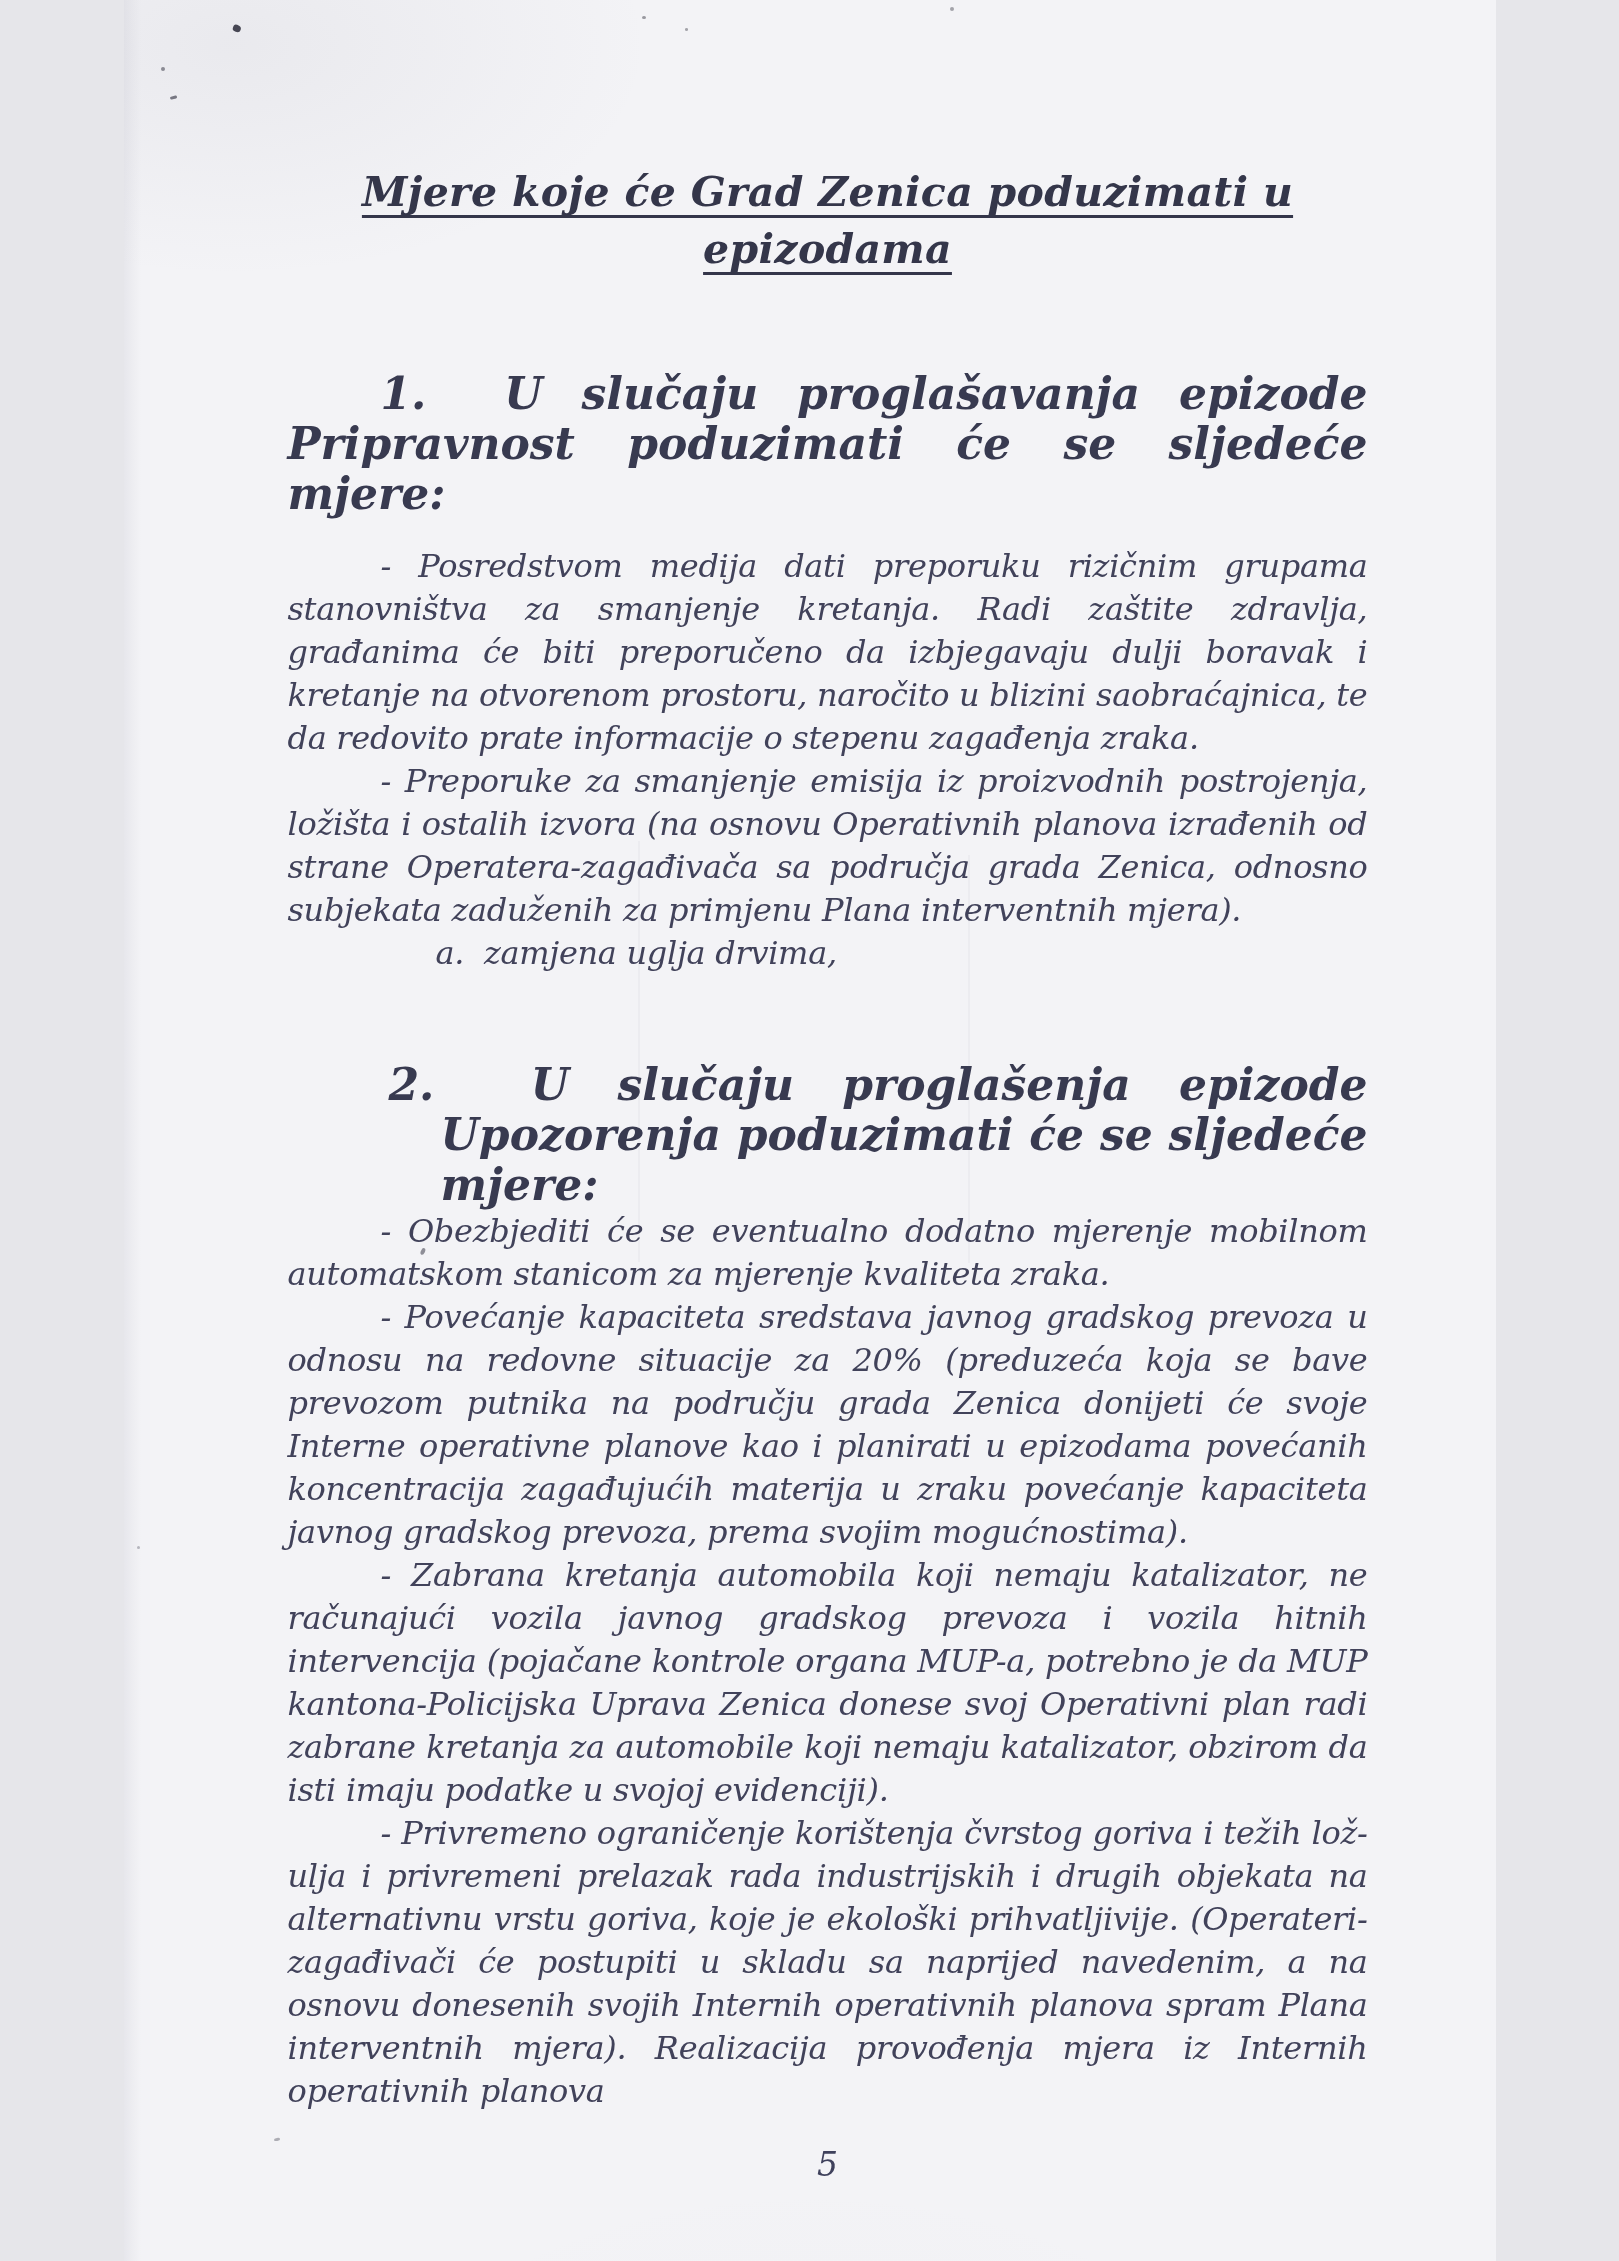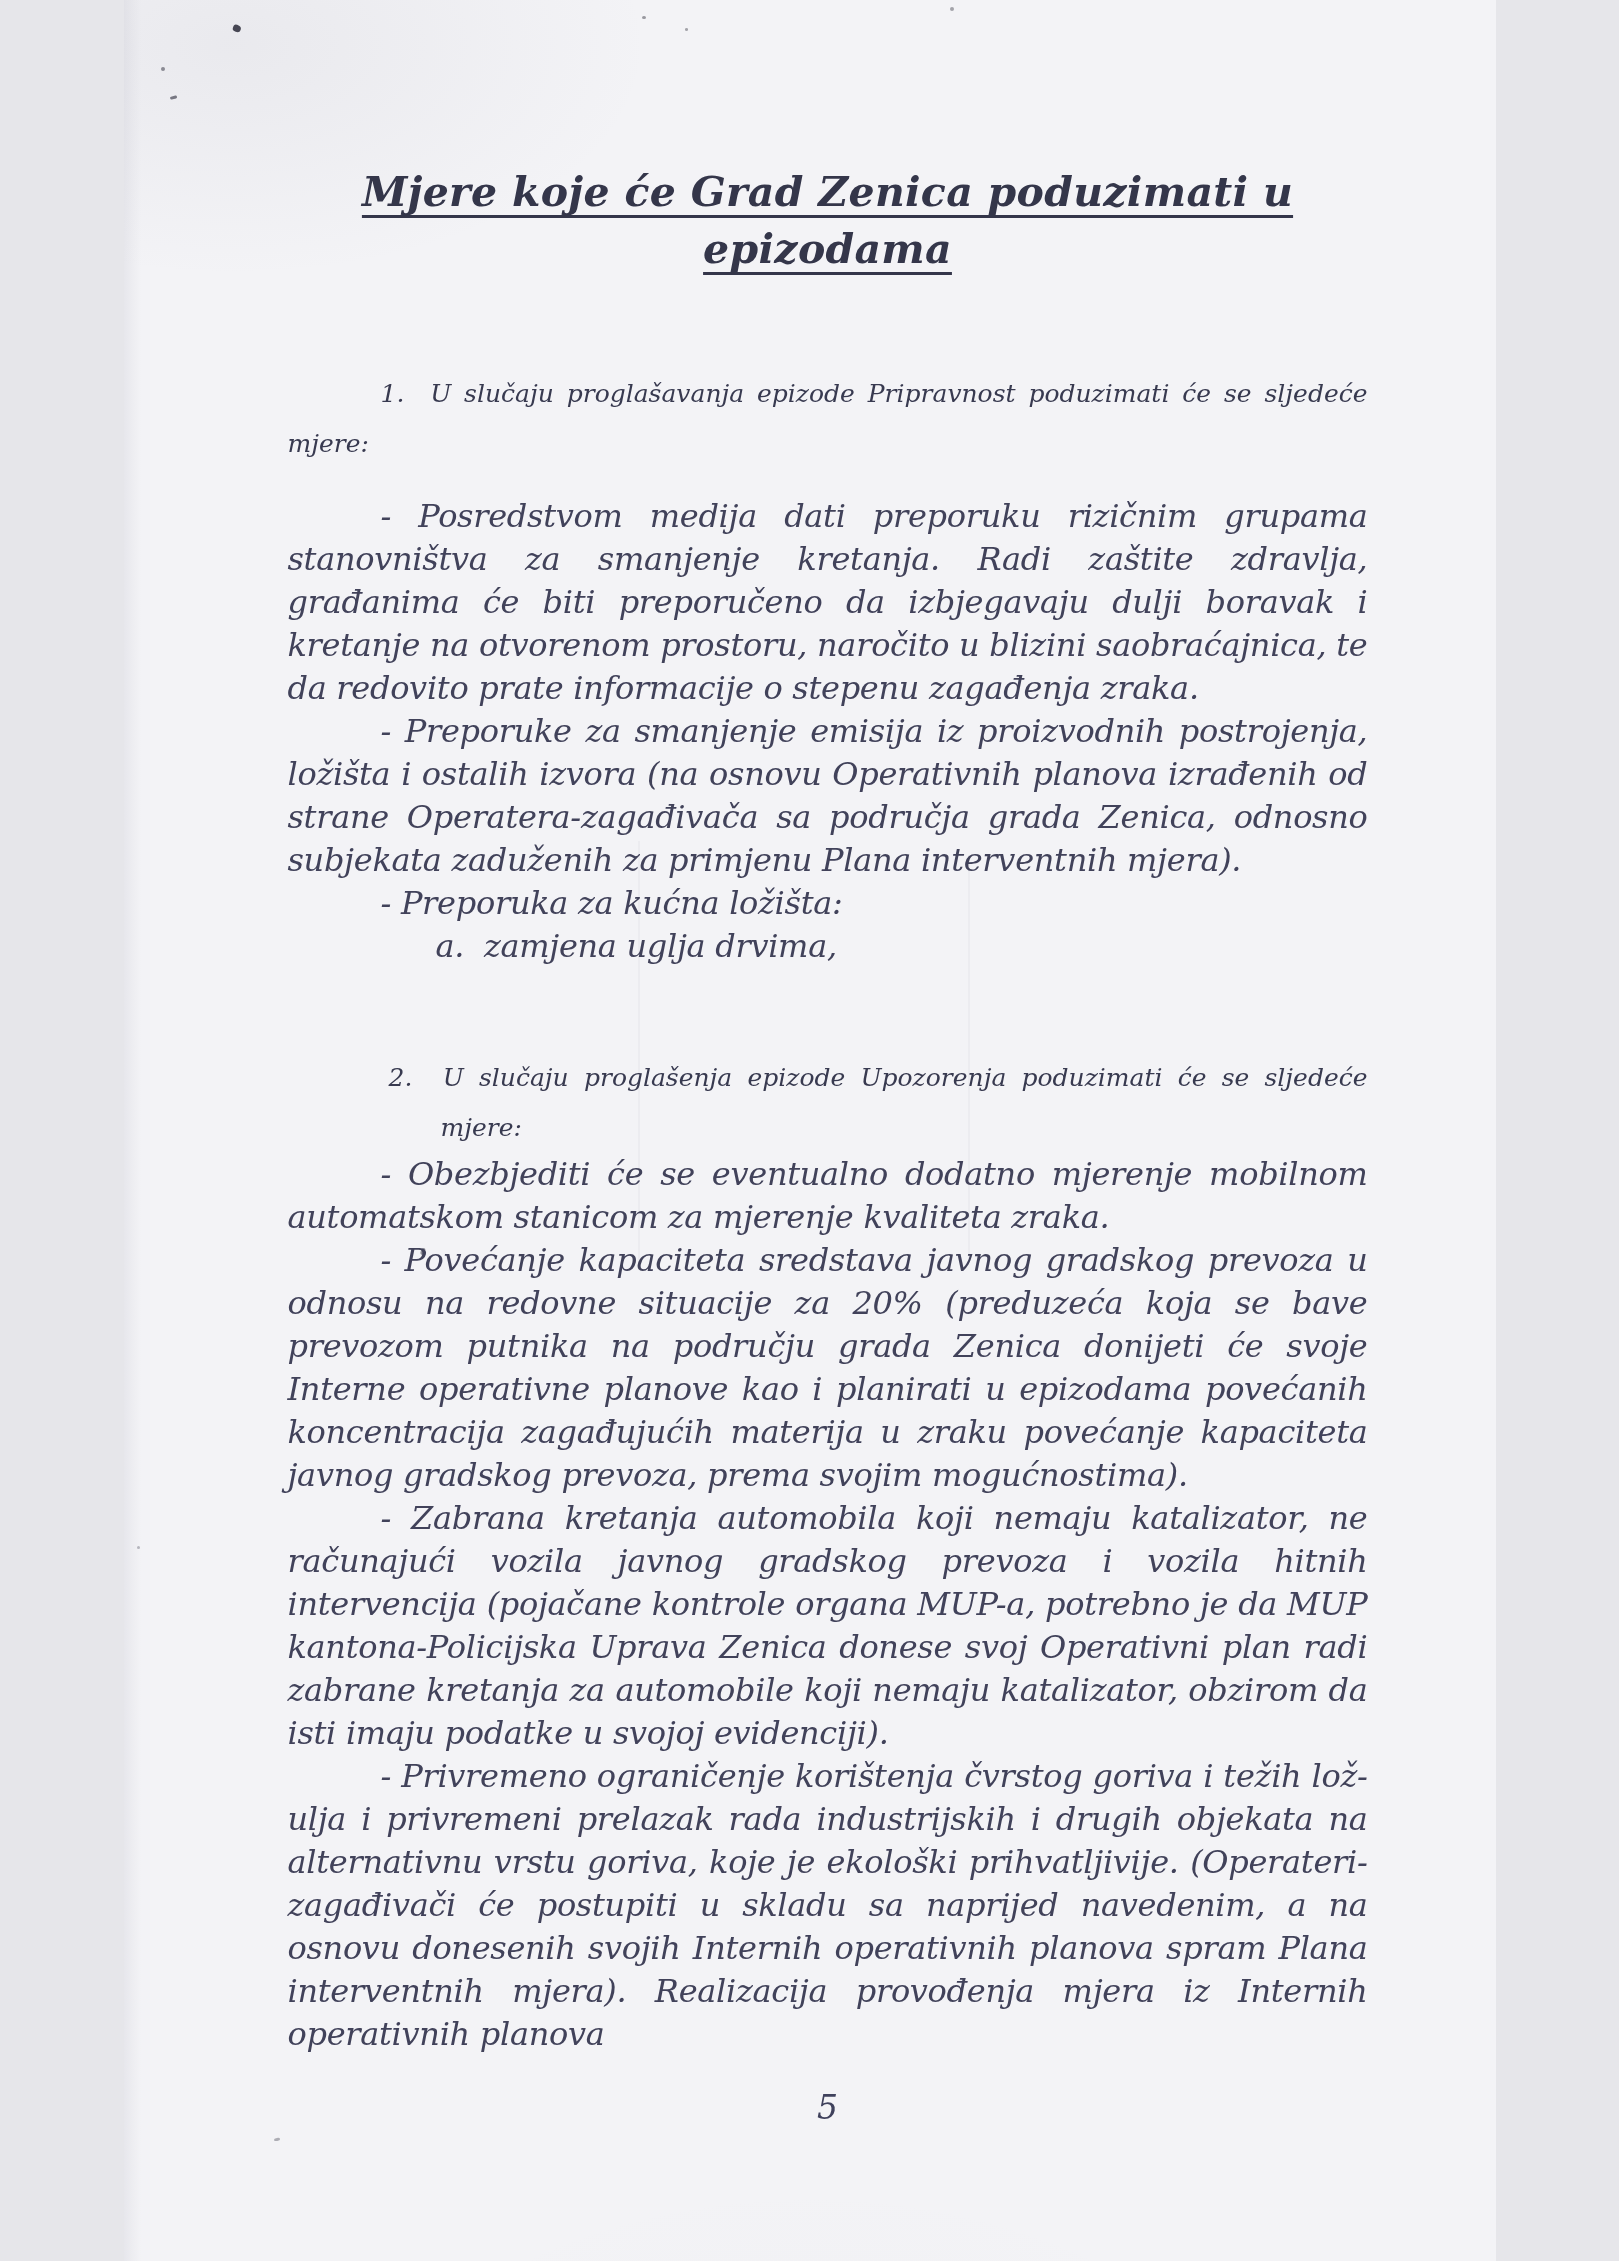--- a/index.html
+++ b/index.html
@@ -29,22 +29,22 @@
     font-weight: bold;
     line-height: 57px;
     color: #34364a;
     text-decoration: underline;
     text-decoration-thickness: 2.6px;
     text-underline-offset: 9.2px;
     letter-spacing: 0.3px;
   }
   .heading {
     margin: 0;
-    font-weight: normal;
-    font-size: 25px;
+    font-weight: bold;
+    font-size: 44px;
     line-height: 50px;
     text-align: justify;
     color: #383a50;
   }
   .h-first  { margin-top: 91px; text-indent: 93px; }
   .h-second { margin-top: 85px; padding-left: 153px; text-indent: -52px; }
   .body {
     margin: 0;
     font-size: 32px;
     line-height: 43px;
@@ -107,21 +107,20 @@
 
     <h1 class="title">Mjere koje će Grad Zenica poduzimati u epizodama</h1>
 
     <p class="heading h-first">1.&nbsp; U slučaju proglašavanja epizode Pripravnost poduzimati će se sljedeće mjere:</p>
 
     <p class="body first">- Posredstvom medija dati preporuku rizičnim grupama stanovništva za smanjenje kretanja. Radi zaštite zdravlja, građanima će biti preporučeno da izbjegavaju dulji boravak i kretanje na otvorenom prostoru, naročito u blizini saobraćajnica, te da redovito prate informacije o stepenu zagađenja zraka.</p>
 
 
     <p class="body">- Preporuke za smanjenje emisija iz proizvodnih postrojenja, ložišta i ostalih izvora (na osnovu Operativnih planova izrađenih od strane Operatera-zagađivača sa područja grada Zenica, odnosno subjekata zaduženih za primjenu Plana interventnih mjera).</p>
 
-    <p class="body">- Preporuka za kućna ložišta:</p>
 
     <p class="sub">a.&nbsp;&nbsp;zamjena uglja drvima,</p>
 
 
     <p class="heading h-second">2.&nbsp; U slučaju proglašenja epizode Upozorenja poduzimati će se sljedeće mjere:</p>
 
 
     <p class="body">- Obezbjediti će se eventualno dodatno mjerenje mobilnom automatskom stanicom za mjerenje kvaliteta zraka.</p>
 
     <p class="body">- Povećanje kapaciteta sredstava javnog gradskog prevoza u odnosu na redovne situacije za 20% (preduzeća koja se bave prevozom putnika na području grada Zenica donijeti će svoje Interne operativne planove kao i planirati u epizodama povećanih koncentracija zagađujućih materija u zraku povećanje kapaciteta javnog gradskog prevoza, prema svojim mogućnostima).</p>

